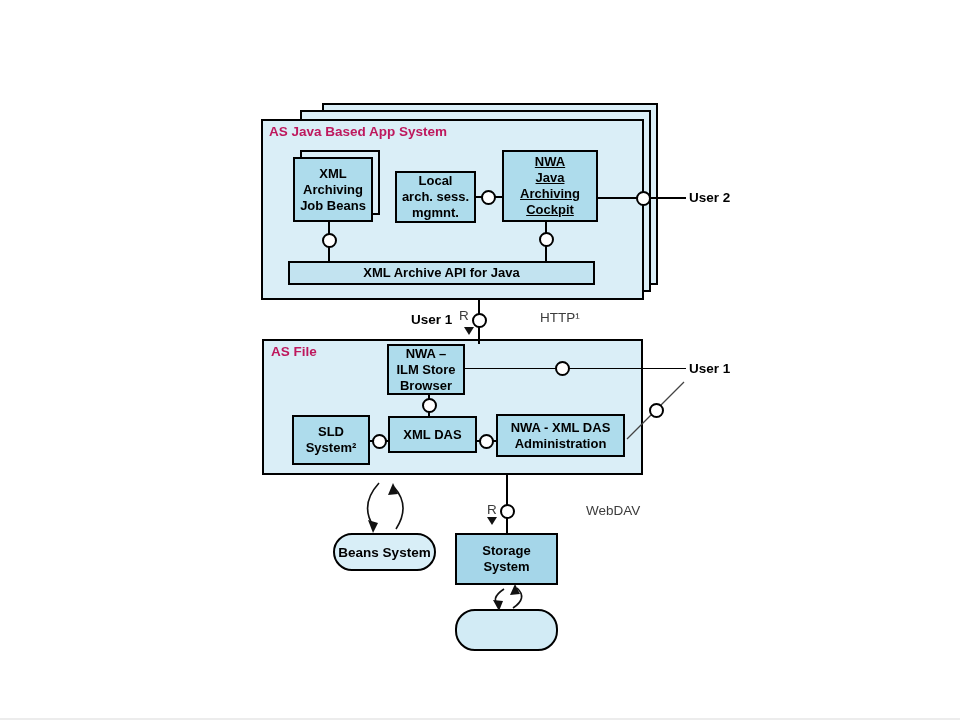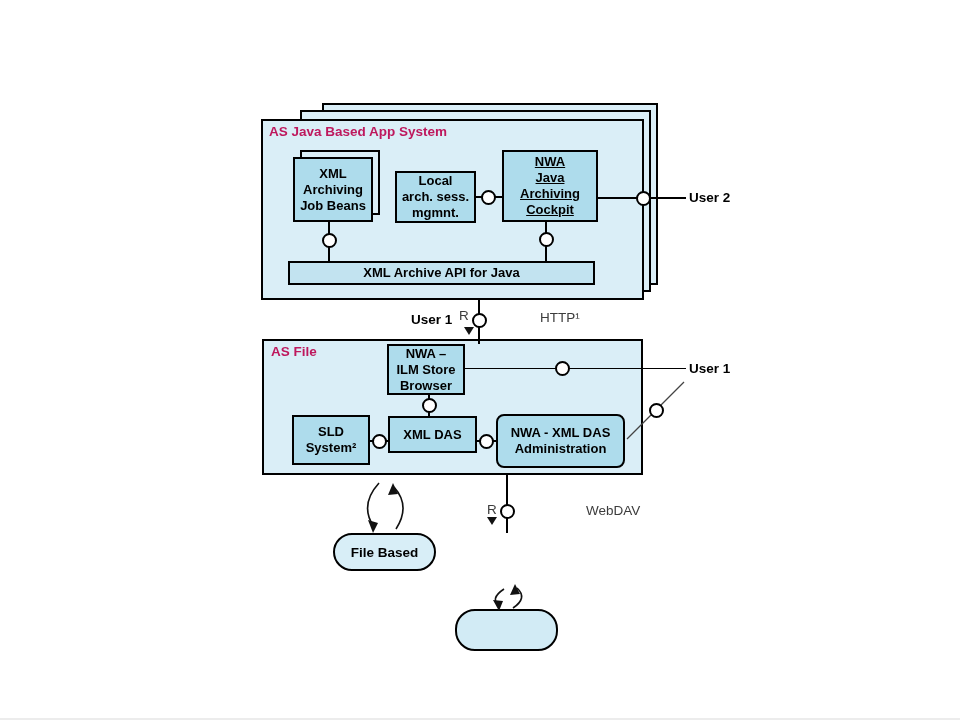--- a/index.html
+++ b/index.html
@@ -80,24 +80,26 @@
 Archiving
 Cockpit</div>
   <div class="box api" style="left:288px; top:261px; width:307px; height:24px;">XML Archive API for Java</div>
 
   <div class="box" style="left:292px; top:415px; width:78px; height:50px;">SLD
 System²</div>
   <div class="box" style="left:387px; top:344px; width:78px; height:51px;">NWA –
 ILM Store
 Browser</div>
   <div class="box" style="left:388px; top:416px; width:89px; height:37px;text-align:right;">XML DAS</div>
-  <div class="box" style="left:496px; top:414px; width:129px; height:54px;border-radius:8px;">NWA - XML DAS
+  <div class="box" style="left:496px; top:414px; width:129px; height:43px;">NWA - XML DAS
 Administration</div>
 
-  <div class="pill" style="left:333px; top:533px; width:103px; height:38px;">File Based</div>
+  <div class="pill" style="left:333px; top:533px; width:103px; height:38px;">Beans System</div>
+  <div class="box storage" style="left:455px; top:533px; width:103px; height:52px;">Storage
+System</div>
   <div class="pill bottom" style="left:455px; top:609px; width:103px; height:42px;"></div>
 
   <svg class="overlay" width="960" height="720" viewBox="0 0 960 720">
     <line x1="684" y1="382" x2="627" y2="439" stroke="#444444" stroke-width="1.2"></line>
 
     <path d="M379,483 Q359,505 374,527" fill="none" stroke="#111" stroke-width="1.6"></path>
     <polygon points="368,520 378,523 373,533" fill="#111"></polygon>
     <path d="M396,529 Q411,506 394,487" fill="none" stroke="#111" stroke-width="1.6"></path>
     <polygon points="388,495 398,494 393,483" fill="#111"></polygon>
 

